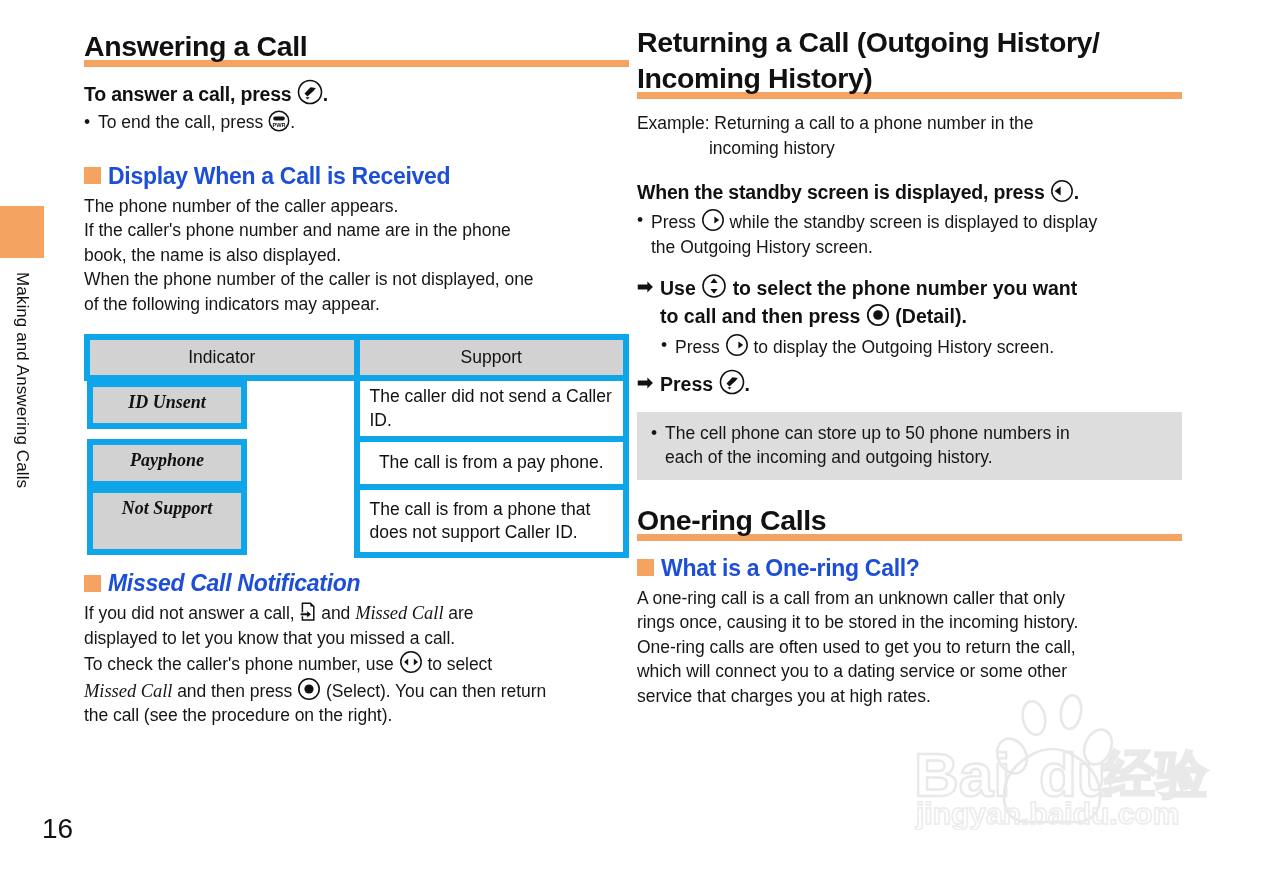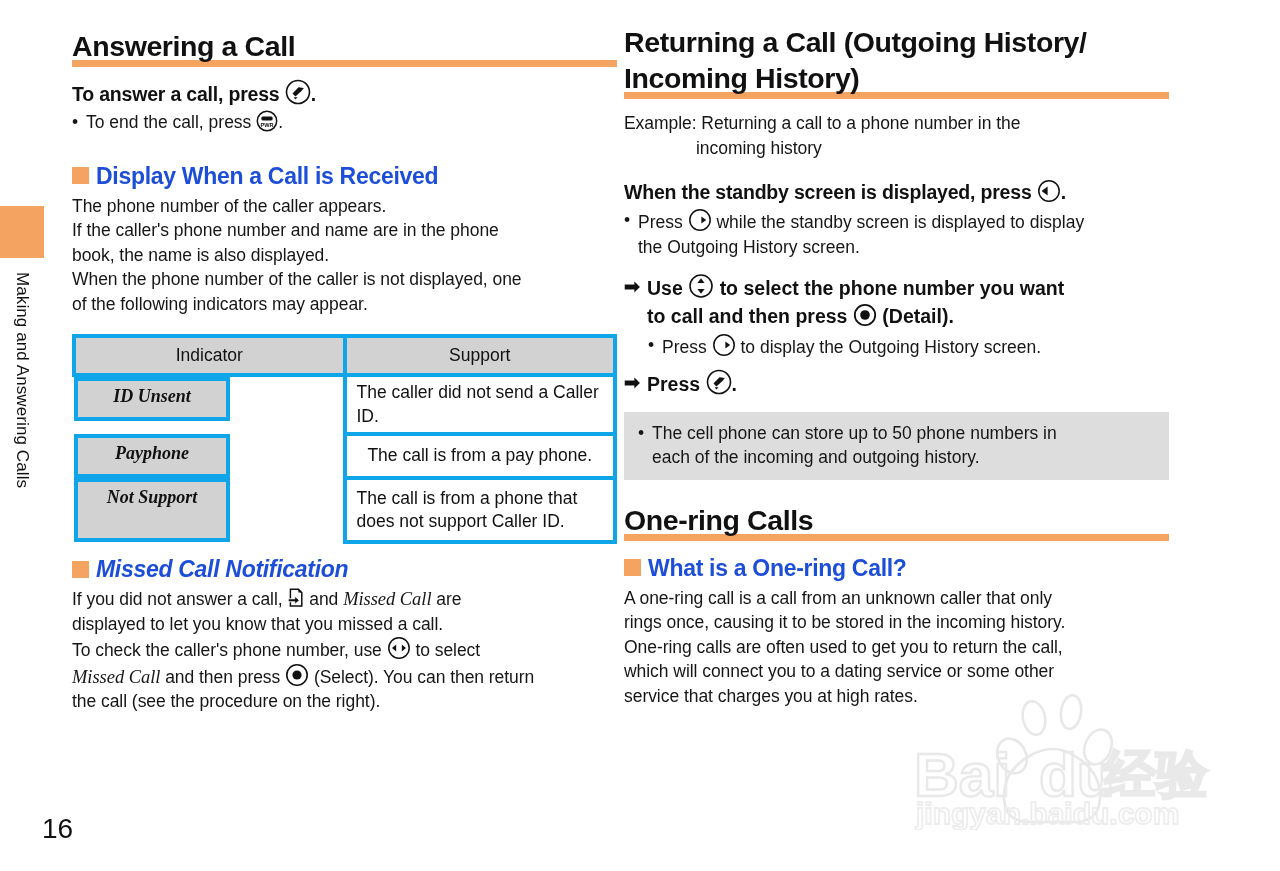--- a/index.html
+++ b/index.html
@@ -46,22 +46,22 @@
     font-size: 28px;
     color: #111;
   }
 
   
   .col {
     position: absolute;
     top: 28px;
     width: 545px;
   }
-  .col-left  { left: 72px; }
-  .col-right { left: 624px; }
+  .col-left  { left: 84px; }
+  .col-right { left: 637px; }
 
   
   h1.chap {
     margin: 0 0 0 0;
     font-size: 28.5px;
     font-weight: bold;
     line-height: 36px;
     letter-spacing: -0.4px;
     color: #111;
     position: relative;
@@ -142,21 +142,21 @@
   }
 
   
   table.ind {
     border-collapse: collapse;
     width: 545px;
     margin-top: 18px;
     table-layout: fixed;
   }
   table.ind td, table.ind th {
-    border: 4px solid #0ea5e9;
+    border: 6px solid #0ea5e9;
     padding: 4px 10px;
     font-size: 17.5px;
     font-weight: normal;
     color: #111;
     vertical-align: middle;
     line-height: 23.5px;
   }
   table.ind thead th {
     background: #d2d2d2;
     text-align: center;

